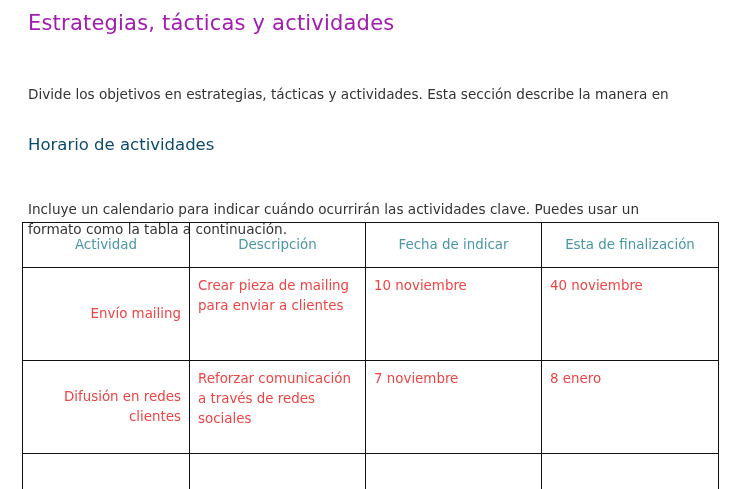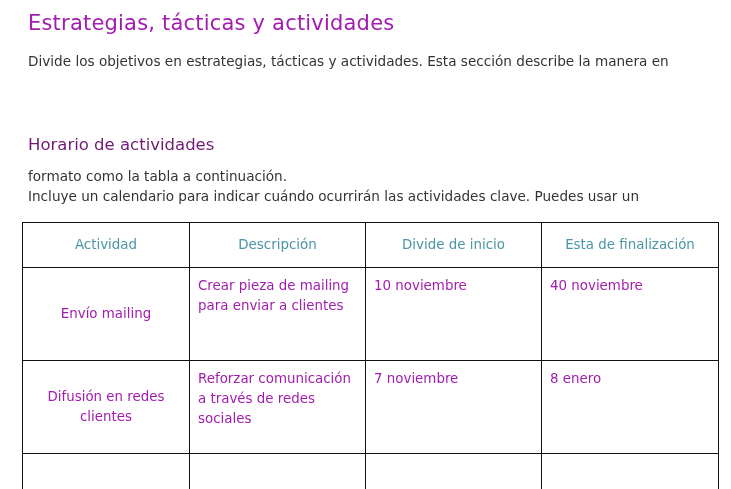--- a/index.html
+++ b/index.html
@@ -24,28 +24,29 @@
       letter-spacing: 0.2px;
       white-space: nowrap;
     }
     .para {
       position: absolute;
       left: 28px;
       font-size: 13.6px;
       line-height: 20px;
       color: #333333;
       width: 690px;
+      margin-top: 33px;
     }
     .p1 { top: 51px; }
     .h2 {
       position: absolute;
       left: 28px;
       top: 135px;
       font-size: 16.5px;
-      color: #701a75;
+      color: #0c4a6e;
       white-space: nowrap;
     }
     .p2 { top: 166px; }
     table.schedule {
       position: absolute;
       left: 22px;
       top: 222px;
       border-collapse: collapse;
       table-layout: fixed;
       width: 696px;
@@ -57,61 +58,61 @@
       padding: 0;
       font-weight: normal;
     }
     table.schedule th {
       color: #4a96a6;
       height: 44px;
       text-align: center;
       vertical-align: middle;
     }
     table.schedule td {
-      color: #a21caf;
+      color: #ef4444;
       vertical-align: top;
       text-align: left;
       padding: 8px 8px 0 8px;
     }
     table.schedule td.center {
-      text-align: center;
+      text-align: right;
       vertical-align: middle;
       padding: 8px 8px;
       border-radius: 8px;
     }
     tr.row1 td { height: 76px; }
     tr.row2 td { height: 76px; }
     tr.row3 td { height: 44px; }
   </style>
 </head>
 <body>
 
 <div class="h1">Estrategias, tácticas y actividades</div>
 <div class="para p1">
   <div>Divide los objetivos en estrategias, tácticas y actividades. Esta sección describe la manera en</div>
 </div>
 
 <div class="h2">Horario de actividades</div>
 <div class="para p2">
+  <div>Incluye un calendario para indicar cuándo ocurrirán las actividades clave. Puedes usar un</div>
   <div>formato como la tabla a continuación.</div>
-  <div>Incluye un calendario para indicar cuándo ocurrirán las actividades clave. Puedes usar un</div>
 </div>
 
 <table class="schedule">
   <colgroup>
     <col style="width:167px">
     <col style="width:176px">
     <col style="width:176px">
     <col style="width:177px">
   </colgroup>
   <thead>
     <tr>
       <th>Actividad</th>
       <th>Descripción</th>
-      <th>Divide de inicio</th>
+      <th>Fecha de indicar</th>
       <th>Esta de finalización</th>
     </tr>
   </thead>
   <tbody>
     <tr class="row1">
       <td class="center">Envío mailing</td>
       <td>Crear pieza de mailing para enviar a clientes</td>
       <td>10 noviembre</td>
       <td>40 noviembre</td>
     </tr>

